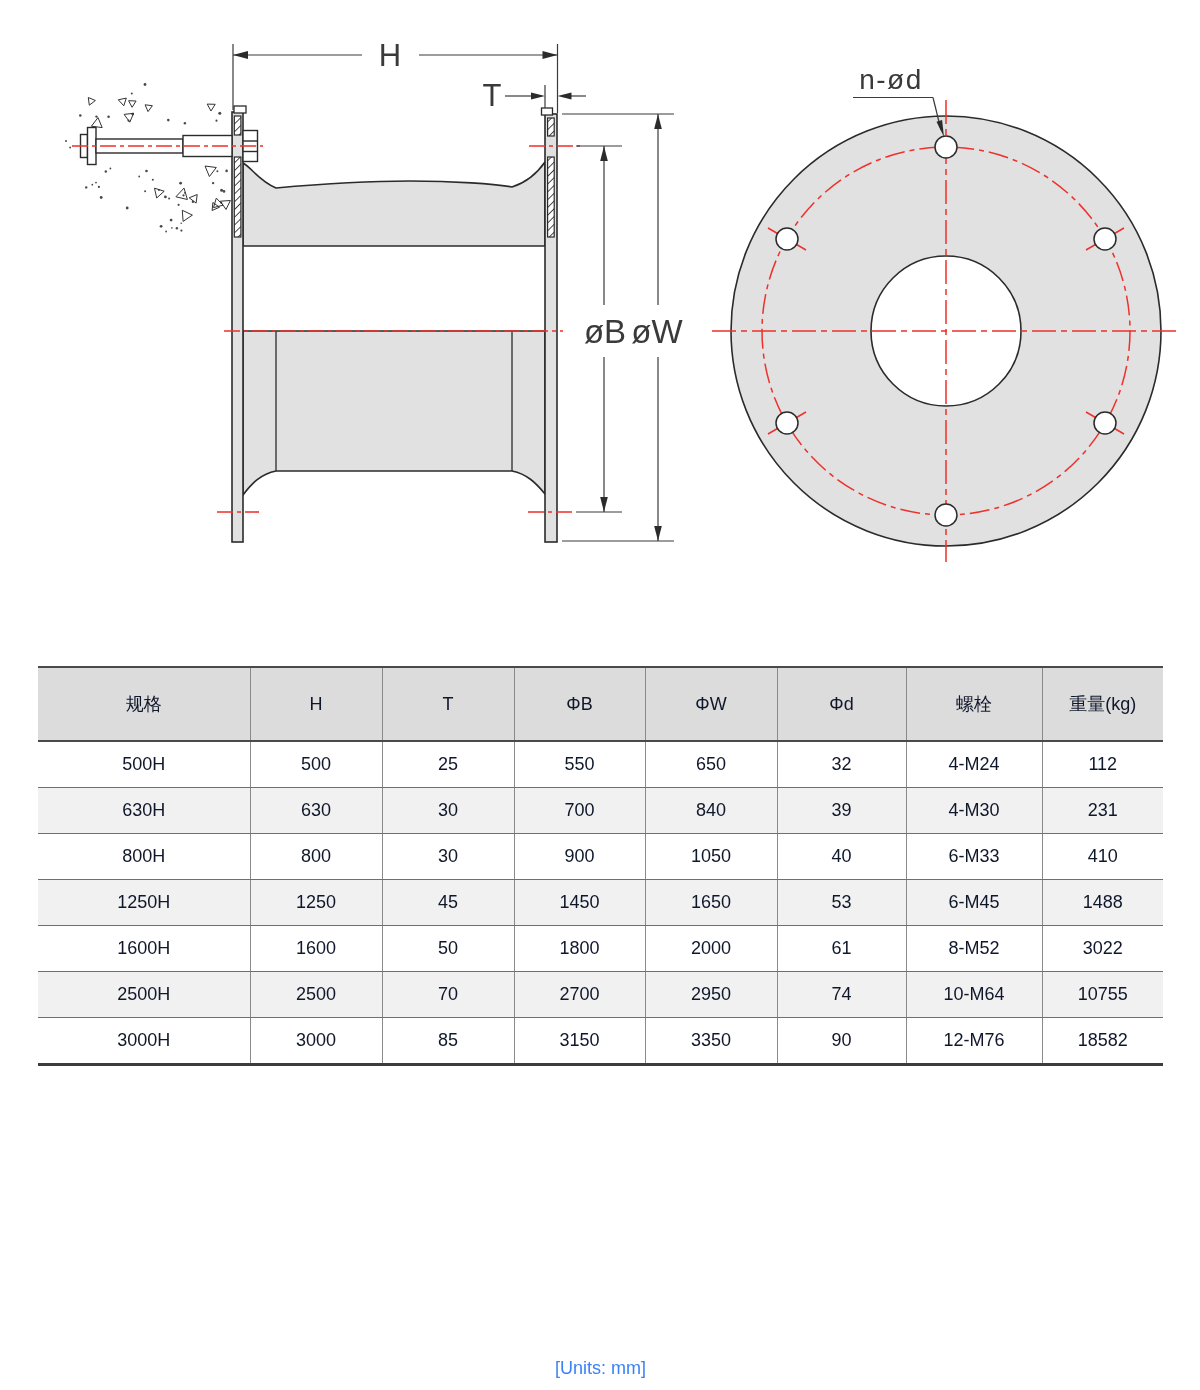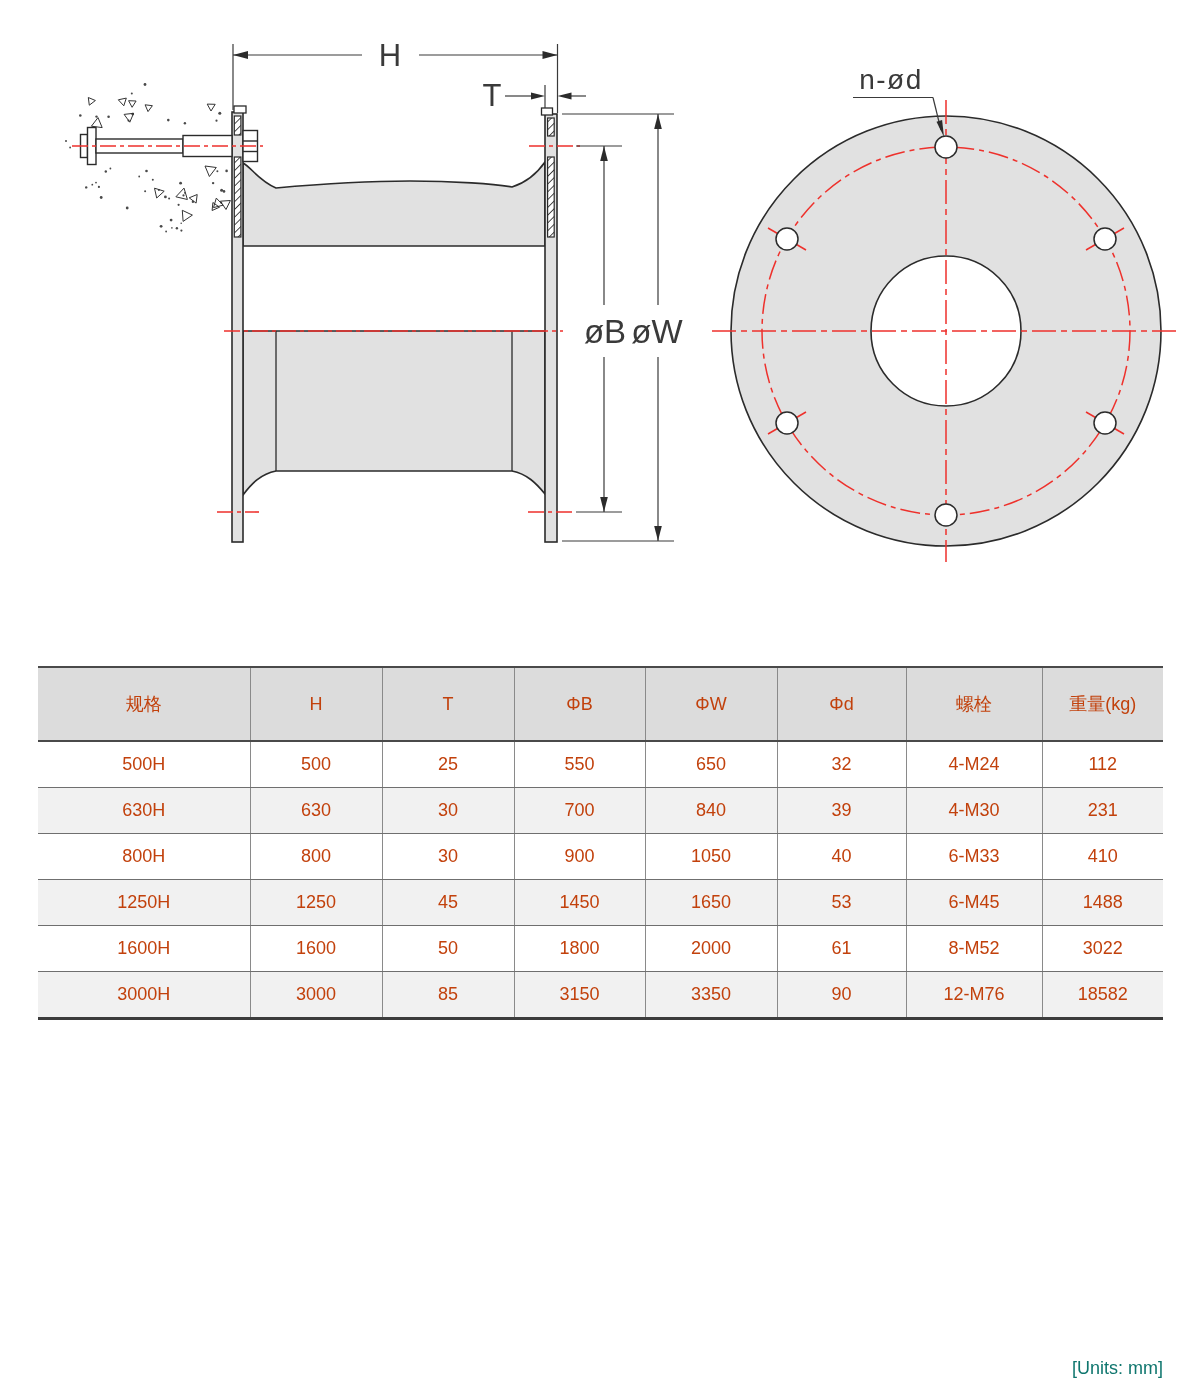--- a/index.html
+++ b/index.html
@@ -5,37 +5,37 @@
   html,body{margin:0;padding:0;background:#ffffff;}
   .sheet{
     position:relative;width:1200px;height:1390px;background:#ffffff;overflow:hidden;
     font-family:"Liberation Sans","DejaVu Sans",sans-serif;color:#1c1c1c;
   }
   svg text{font-family:"Liberation Sans","DejaVu Sans",sans-serif;}
   .drawing{position:absolute;left:0;top:0;}
   .tablewrap{position:absolute;left:38px;top:666px;width:1125px;}
   table.spec{
     width:100%;border-collapse:collapse;table-layout:fixed;
-    font-size:18px;color:#c2410c;
+    font-size:18px;color:#0f172a;
     border-top:2px solid #4a4a4a;border-bottom:3px solid #3c3c3c;
   }
   table.spec th,table.spec td{
     text-align:center;vertical-align:middle;font-weight:normal;
     padding:0 4px;
   }
   table.spec thead th{
     background:#dcdcdc;height:72px;line-height:1.35;
     border-bottom:2px solid #4a4a4a;font-size:18px;
   }
   table.spec tbody td{height:45px;border-bottom:1.5px solid #6f6f6f;}
   table.spec tbody tr:nth-child(even) td{background:#f1f1f1;}
   table.spec th + th, table.spec td + td{border-left:1.5px solid #8a8a8a;}
   .units{
     position:absolute;left:38px;top:1358px;width:1125px;
-    text-align:right;font-size:18px;color:#0f766e;
+    text-align:center;font-size:18px;color:#3b82f6;
   }
 </style>
 </head>
 <body>
 
 <div class="sheet">
 
   <svg class="drawing" width="1200" height="650" viewBox="0 0 1200 650">
     <defs>
       <pattern id="hatch" patternUnits="userSpaceOnUse" width="5.5" height="5.5" patternTransform="rotate(45)">
@@ -287,20 +287,30 @@
             <td>1600H</td>
             <td>1600</td>
             <td>50</td>
             <td>1800</td>
             <td>2000</td>
             <td>61</td>
             <td>8-M52</td>
             <td>3022</td>
           </tr>
           <tr>
+            <td>2500H</td>
+            <td>2500</td>
+            <td>70</td>
+            <td>2700</td>
+            <td>2950</td>
+            <td>74</td>
+            <td>10-M64</td>
+            <td>10755</td>
+          </tr>
+          <tr>
             <td>3000H</td>
             <td>3000</td>
             <td>85</td>
             <td>3150</td>
             <td>3350</td>
             <td>90</td>
             <td>12-M76</td>
             <td>18582</td>
           </tr>
         </tbody>

